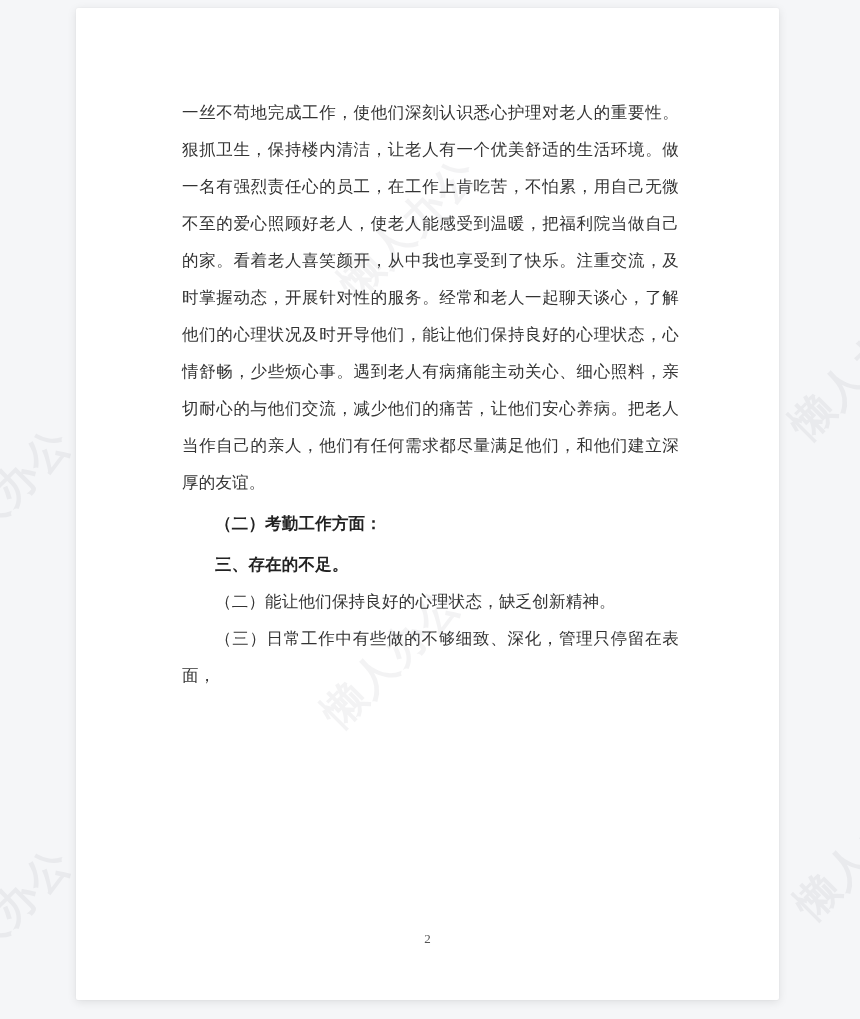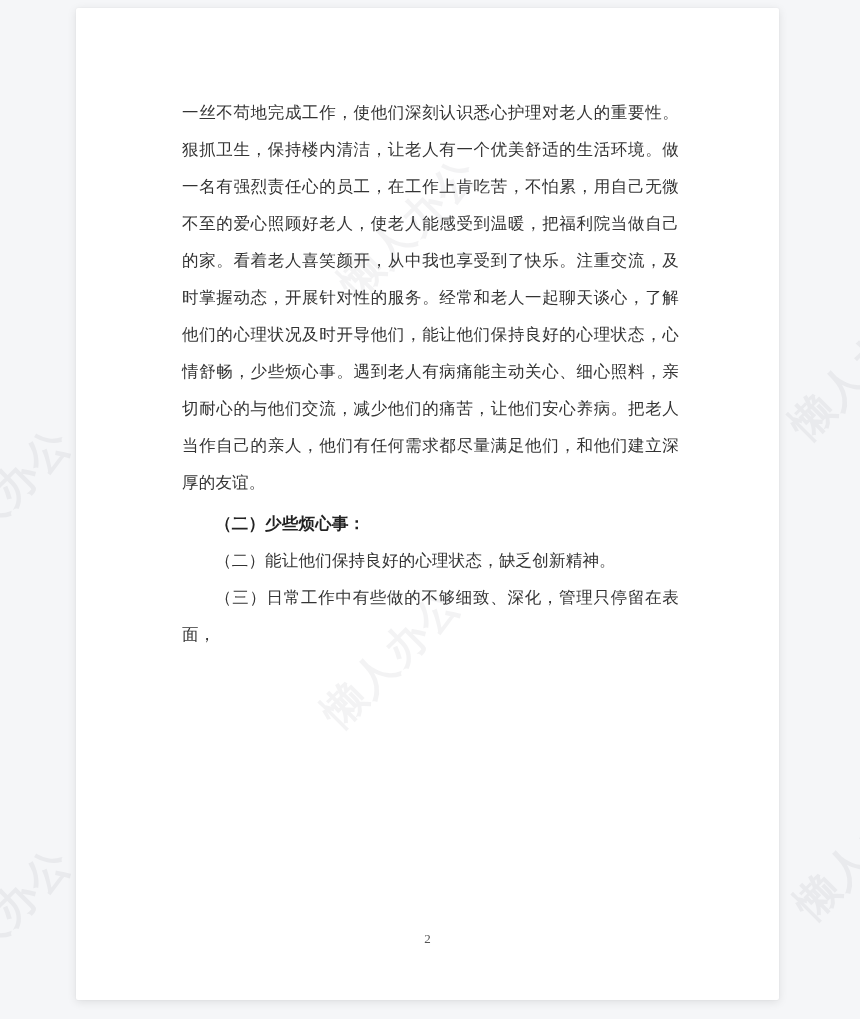--- a/index.html
+++ b/index.html
@@ -76,21 +76,22 @@
 </style>
 </head>
 <body>
 
 <div class="viewer">
 
   <div class="page">
     <div class="content">
 
     <p class="para">一丝不苟地完成工作，使他们深刻认识悉心护理对老人的重要性。狠抓卫生，保持楼内清洁，让老人有一个优美舒适的生活环境。做一名有强烈责任心的员工，在工作上肯吃苦，不怕累，用自己无微不至的爱心照顾好老人，使老人能感受到温暖，把福利院当做自己的家。看着老人喜笑颜开，从中我也享受到了快乐。注重交流，及时掌握动态，开展针对性的服务。经常和老人一起聊天谈心，了解他们的心理状况及时开导他们，能让他们保持良好的心理状态，心情舒畅，少些烦心事。遇到老人有病痛能主动关心、细心照料，亲切耐心的与他们交流，减少他们的痛苦，让他们安心养病。把老人当作自己的亲人，他们有任何需求都尽量满足他们，和他们建立深厚的友谊。</p>
-        <p class="para heading indent">（二）少些烦心事：</p>
+        <p class="para heading indent">（二）考勤工作方面：</p>
+        <p class="para heading indent">三、存在的不足。</p>
         <p class="para indent">（二）能让他们保持良好的心理状态，缺乏创新精神。</p>
         <p class="para indent">（三）日常工作中有些做的不够细致、深化，管理只停留在表面，</p>
       </div>
 
     <div class="page-number">2</div>
   </div>
 
   <span class="watermark wm-1">懒人办公</span>
   <span class="watermark wm-2">懒人办公</span>
   <span class="watermark wm-3">懒人办公</span>

